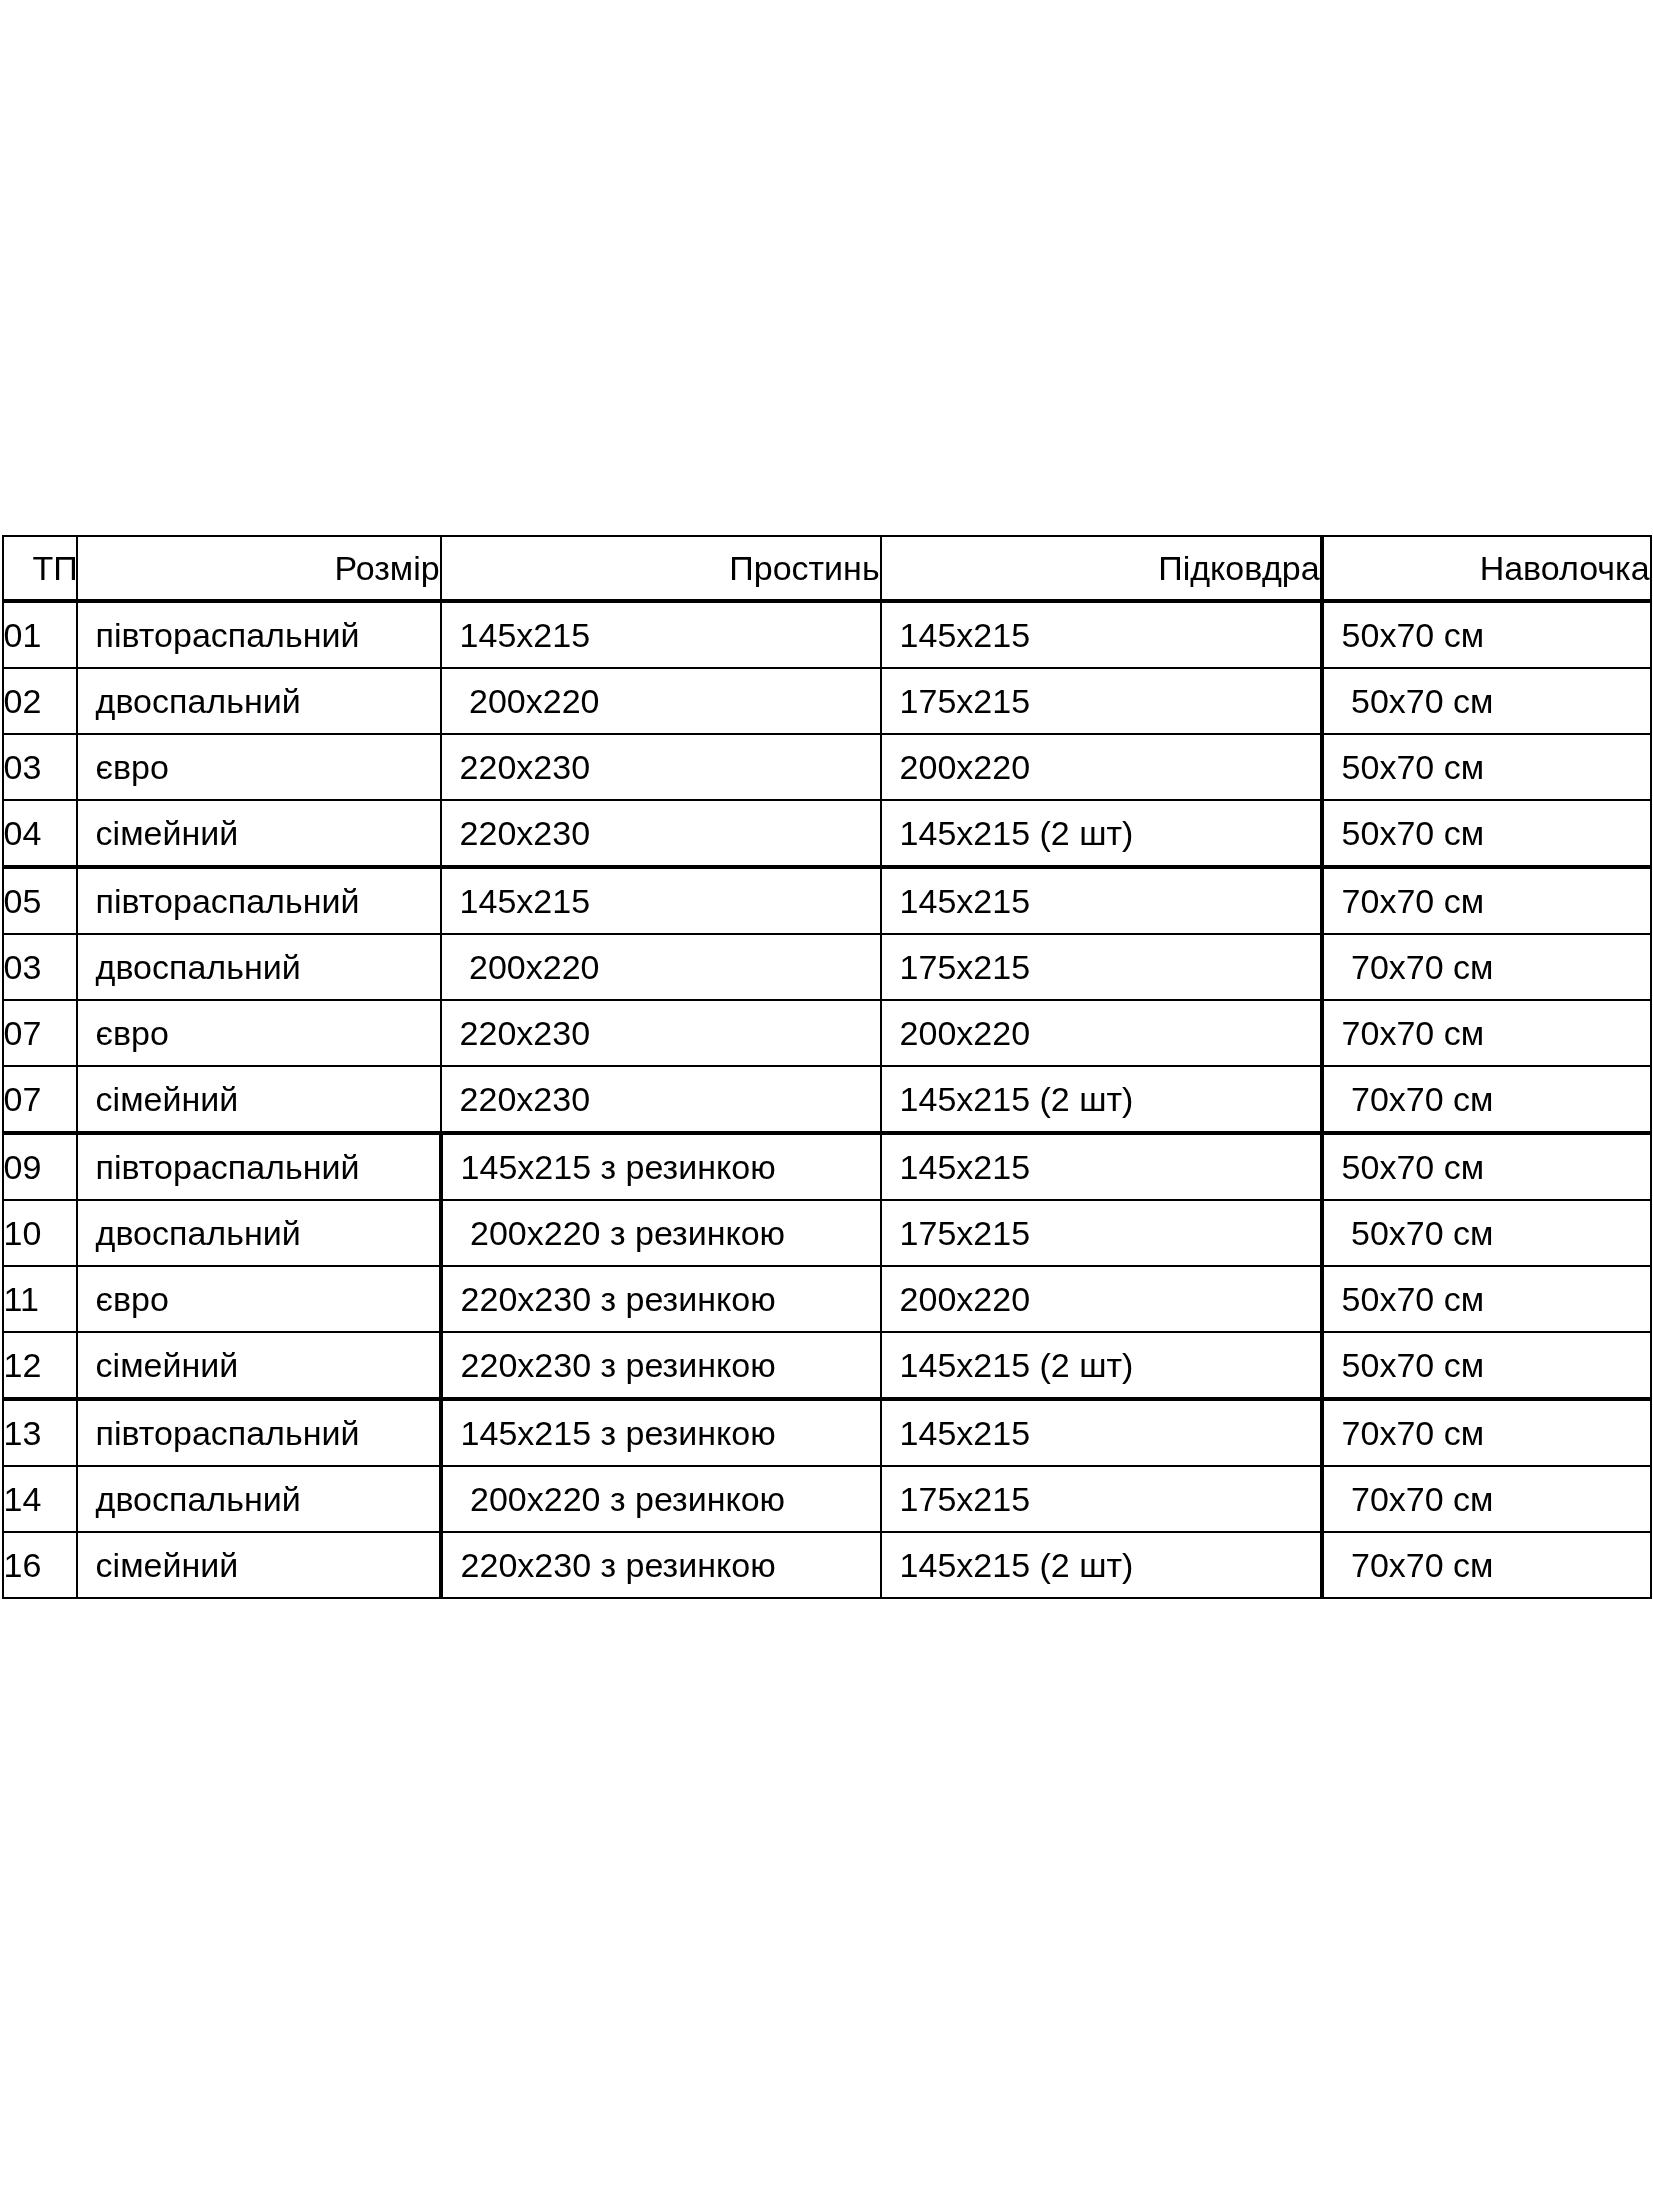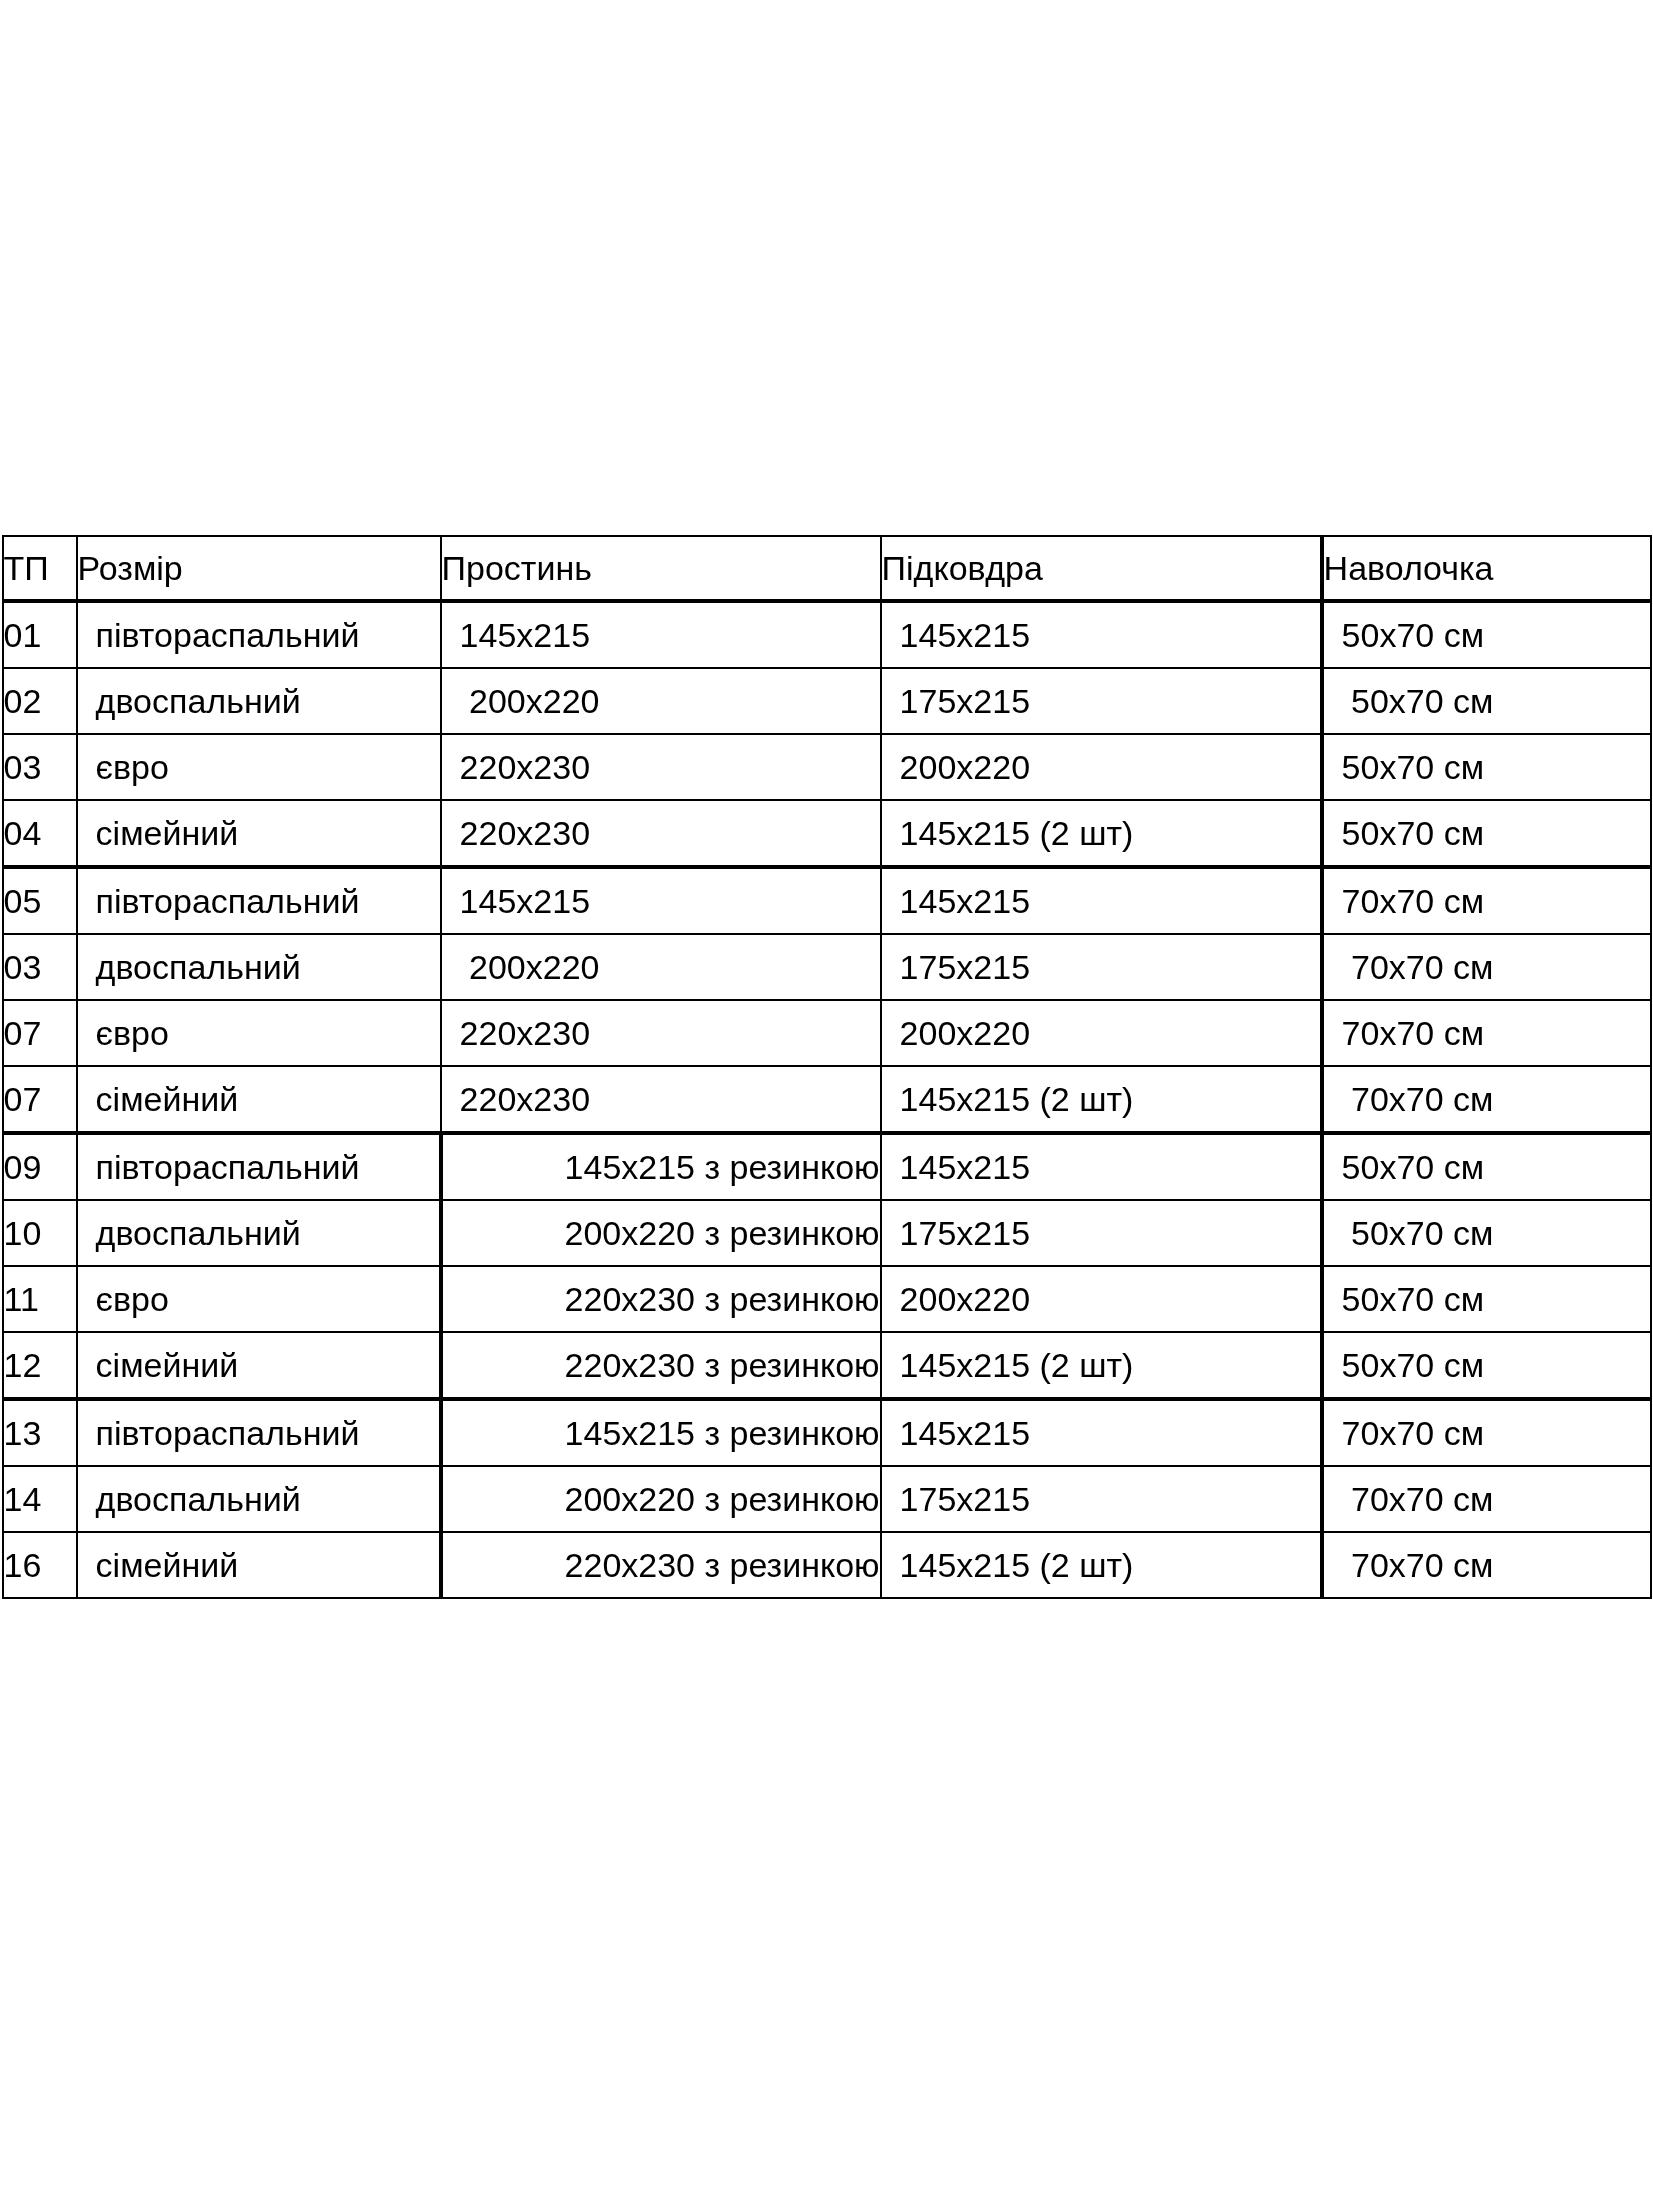--- a/index.html
+++ b/index.html
@@ -30,43 +30,43 @@
     border: 2.5px solid #000000;
     height: 64px;
     vertical-align: middle;
     white-space: pre;       
     overflow: hidden;
     font-weight: normal;
     padding: 0;
   }
   
   table.size-table th {
-    text-align: left;
+    text-align: right;
     height: 62px;
     border-bottom-width: 4.9px;   
+    padding-left: 29px;
   }
   
   table.size-table td {
     text-align: left;
     padding-left: 18px;
   }
   
   table.size-table td:first-child {
     text-align: left;
     padding-left: 0;
   }
   
   table.size-table th:nth-child(5),
   table.size-table td:nth-child(5) {
     border-left-width: 4.1px;
   }
   
   table.size-table tr.lower td:nth-child(3) {
     border-left-width: 4.1px;
-    text-align: right;
   }
   
   table.size-table tr.group-end td {
     border-bottom-width: 4.9px;
     margin-top: 8px;
   }
 </style>
 </head>
 <body>
 

